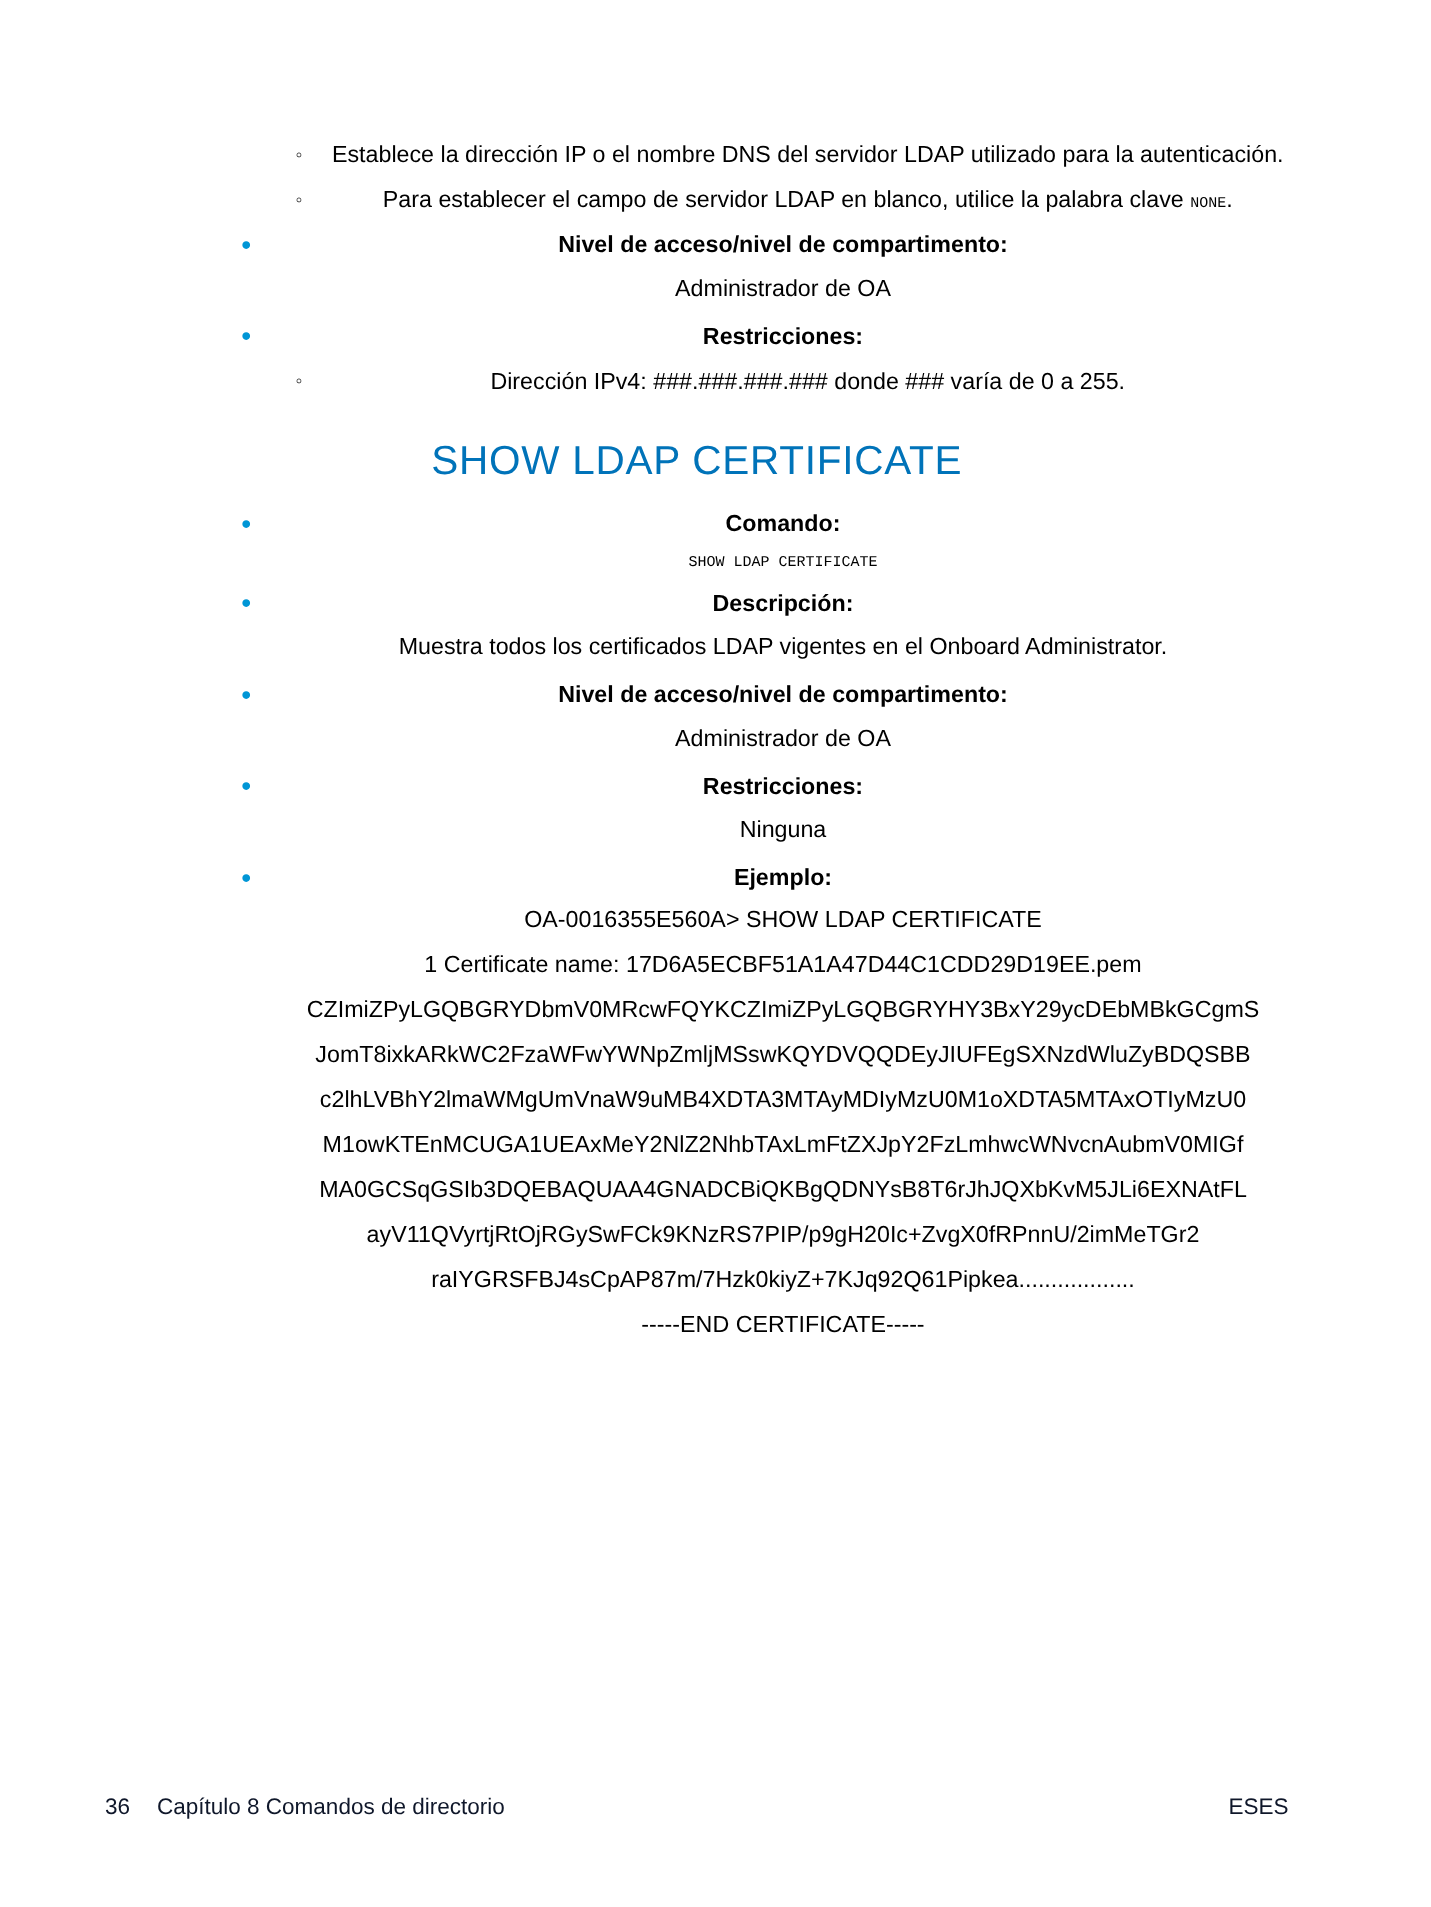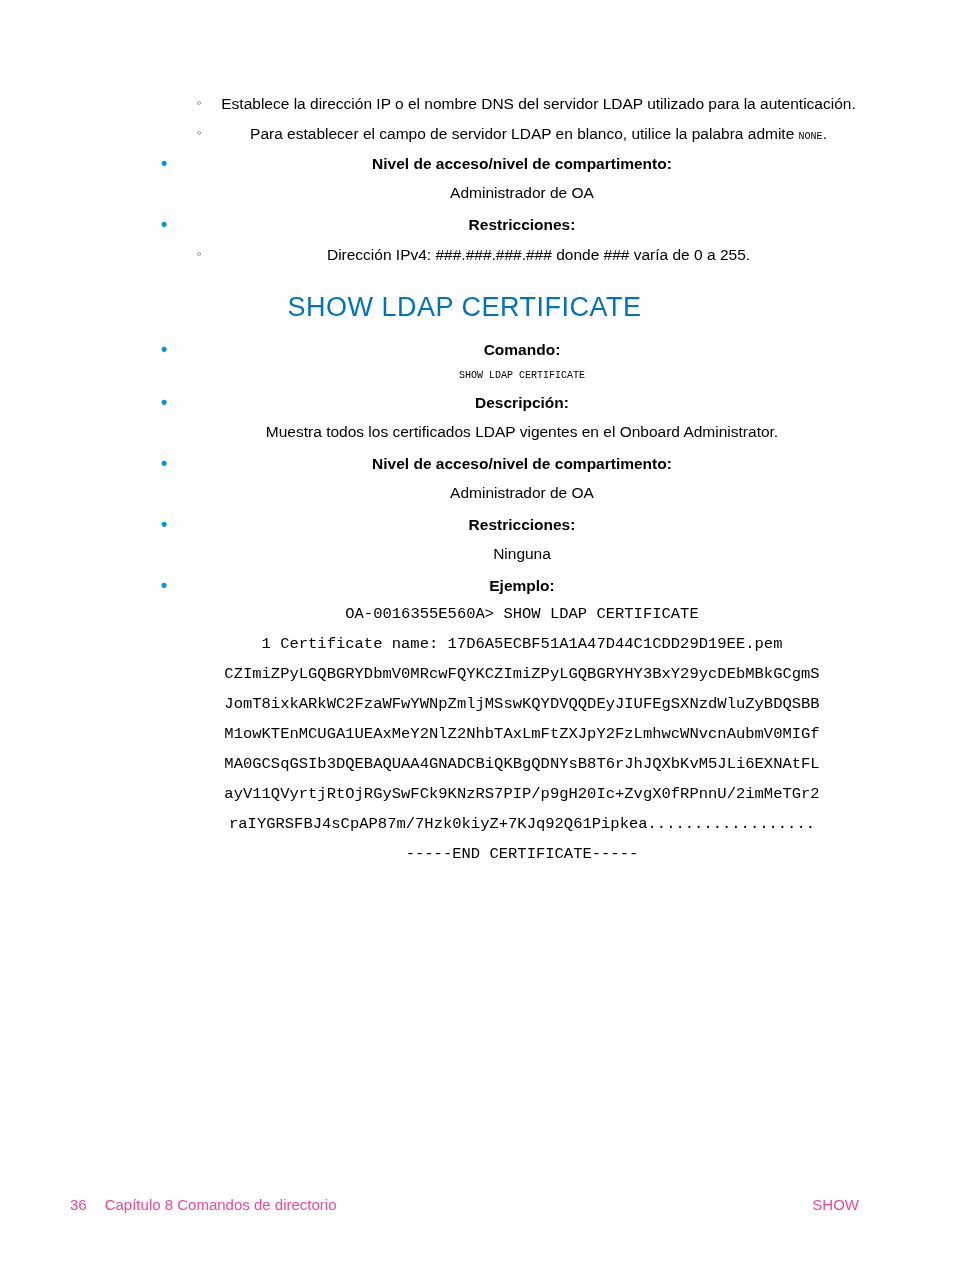--- a/index.html
+++ b/index.html
@@ -71,51 +71,51 @@
       font-weight: normal;
       font-size: 27px;
       letter-spacing: 0.5px;
       color: #0073b9;
       margin: 28px 0 18px 0;
     }
     .cert-lines {
       padding-top: 0;
     }
     .cert-lines div {
-      font-family: Liberation Mono, monospace;
+      font-family: Liberation Sans, sans-serif;
       font-size: 15.5px;
       margin-bottom: 12px;
     }
     .footer {
       position: absolute;
       bottom: 58px;
       left: 70px;
       right: 95px;
       display: flex;
       justify-content: space-between;
       font-size: 15px;
-      color: #ec4899;
+      color: #0f172a;
     }
     .footer-left span.pageno {
       margin-right: 18px;
     }
   </style>
 </head>
 <body>
 
 <div class="content">
   <ul class="level1" style="padding-left:95px;">
     <li style="list-style:none;padding-left:20px;">
 
       <ul class="level2" style="margin-top:0;">
         <li>
           <span>Establece la dirección IP o el nombre DNS del servidor LDAP utilizado para la autenticación.</span>
         </li>
         <li>
-          <span>Para establecer el campo de servidor LDAP en blanco, utilice la palabra admite </span><span class="code">NONE</span><span>.</span>
+          <span>Para establecer el campo de servidor LDAP en blanco, utilice la palabra clave </span><span class="code">NONE</span><span>.</span>
         </li>
       </ul>
     </li>
   </ul>
 
   <style>.content > ul.level1:first-of-type > li::before{display:none;}</style>
 
   <ul class="level1">
     <li>
       <span class="bold">Nivel de acceso/nivel de compartimento:</span>
@@ -150,28 +150,29 @@
       <span class="bold">Restricciones:</span>
       <div class="body-text">Ninguna</div>
     </li>
     <li>
       <span class="bold">Ejemplo:</span>
       <div class="cert-lines" style="margin-top:10px;">
         <div>OA-0016355E560A&gt; SHOW LDAP CERTIFICATE</div>
         <div>1 Certificate name: 17D6A5ECBF51A1A47D44C1CDD29D19EE.pem</div>
         <div>CZImiZPyLGQBGRYDbmV0MRcwFQYKCZImiZPyLGQBGRYHY3BxY29ycDEbMBkGCgmS</div>
         <div>JomT8ixkARkWC2FzaWFwYWNpZmljMSswKQYDVQQDEyJIUFEgSXNzdWluZyBDQSBB</div>
+        <div>c2lhLVBhY2lmaWMgUmVnaW9uMB4XDTA3MTAyMDIyMzU0M1oXDTA5MTAxOTIyMzU0</div>
         <div>M1owKTEnMCUGA1UEAxMeY2NlZ2NhbTAxLmFtZXJpY2FzLmhwcWNvcnAubmV0MIGf</div>
         <div>MA0GCSqGSIb3DQEBAQUAA4GNADCBiQKBgQDNYsB8T6rJhJQXbKvM5JLi6EXNAtFL</div>
         <div>ayV11QVyrtjRtOjRGySwFCk9KNzRS7PIP/p9gH20Ic+ZvgX0fRPnnU/2imMeTGr2</div>
         <div>raIYGRSFBJ4sCpAP87m/7Hzk0kiyZ+7KJq92Q61Pipkea..................</div>
         <div>-----END CERTIFICATE-----</div>
       </div>
     </li>
   </ul>
 </div>
 
 <div class="footer">
   <div class="footer-left">
     <span class="pageno">36</span><span>Capítulo 8   Comandos de directorio</span>
   </div>
-  <div class="footer-right">SHOW</div>
+  <div class="footer-right">ESES</div>
 </div>
 
 </body></html>

